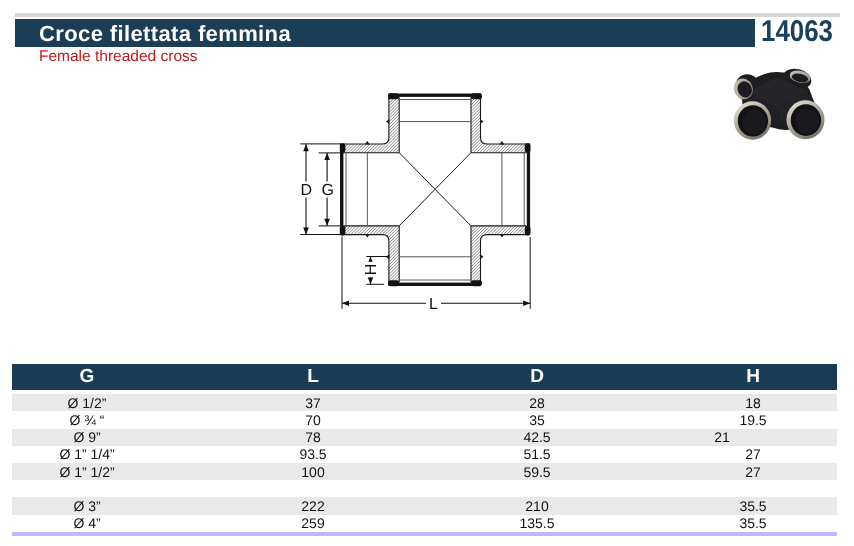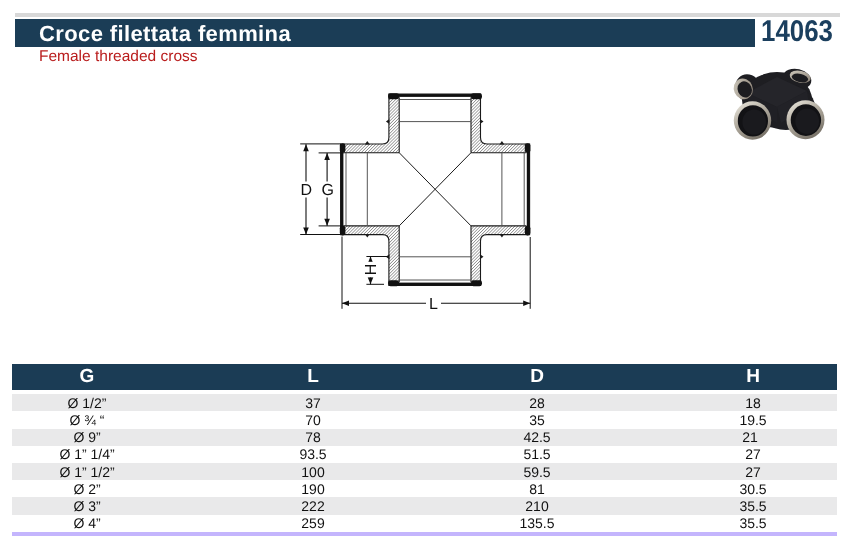--- a/index.html
+++ b/index.html
@@ -194,43 +194,37 @@
 <span class="cell" style="left:75px">Ø ¾ “</span>
       <span class="cell" style="left:301px">70</span>
       <span class="cell" style="left:525px">35</span>
       <span class="cell" style="left:741px">19.5</span>
 </div>
 
 <div class="row" style="top:428.6px;background:#e9e9ea;">
 <span class="cell" style="left:75px">Ø 9”</span>
       <span class="cell" style="left:301px">78</span>
       <span class="cell" style="left:525px">42.5</span>
-      <span class="cell" style="left:738px">21</span>
+      <span class="cell" style="left:710px">21</span>
 </div>
 
 <div class="row" style="top:445.8px;">
 <span class="cell" style="left:75px">Ø 1” 1/4”</span>
       <span class="cell" style="left:301px">93.5</span>
       <span class="cell" style="left:525px">51.5</span>
       <span class="cell" style="left:741px">27</span>
 </div>
 
 <div class="row" style="top:463px;background:#e9e9ea;text-decoration:underline;">
 <span class="cell" style="left:75px">Ø 1” 1/2”</span>
       <span class="cell" style="left:301px">100</span>
       <span class="cell" style="left:525px">59.5</span>
       <span class="cell" style="left:741px">27</span>
 </div>
 
-<div class="row" style="top:480.2px;">
-<span class="cell" style="left:75px">Ø 2”</span>
-      <span class="cell" style="left:301px">190</span>
-      <span class="cell" style="left:525px">81</span>
-      <span class="cell" style="left:741px">30.5</span>
-</div>
 
 <div class="row" style="top:497.4px;background:#e9e9ea;">
 <span class="cell" style="left:75px">Ø 3”</span>
       <span class="cell" style="left:301px">222</span>
       <span class="cell" style="left:525px">210</span>
       <span class="cell" style="left:741px">35.5</span>
 </div>
 
 <div class="row" style="top:514.6px;border-bottom:4px solid #c4b5fd;">
 <span class="cell" style="left:75px">Ø 4”</span>

